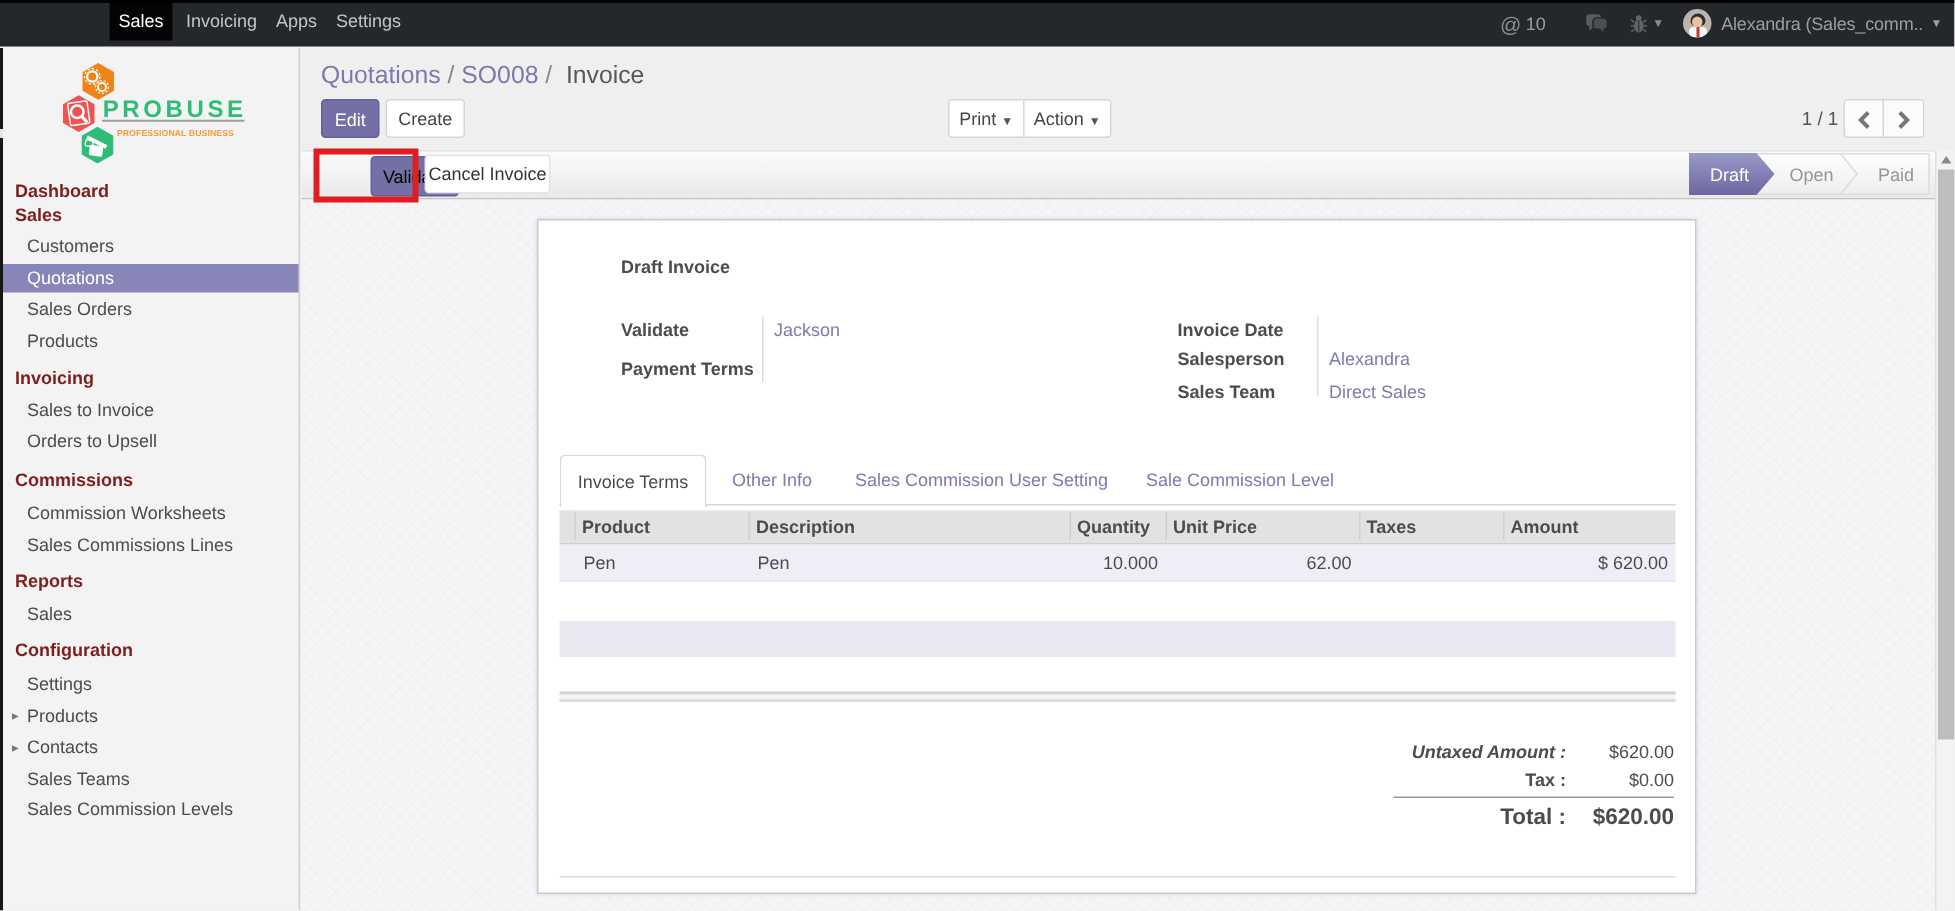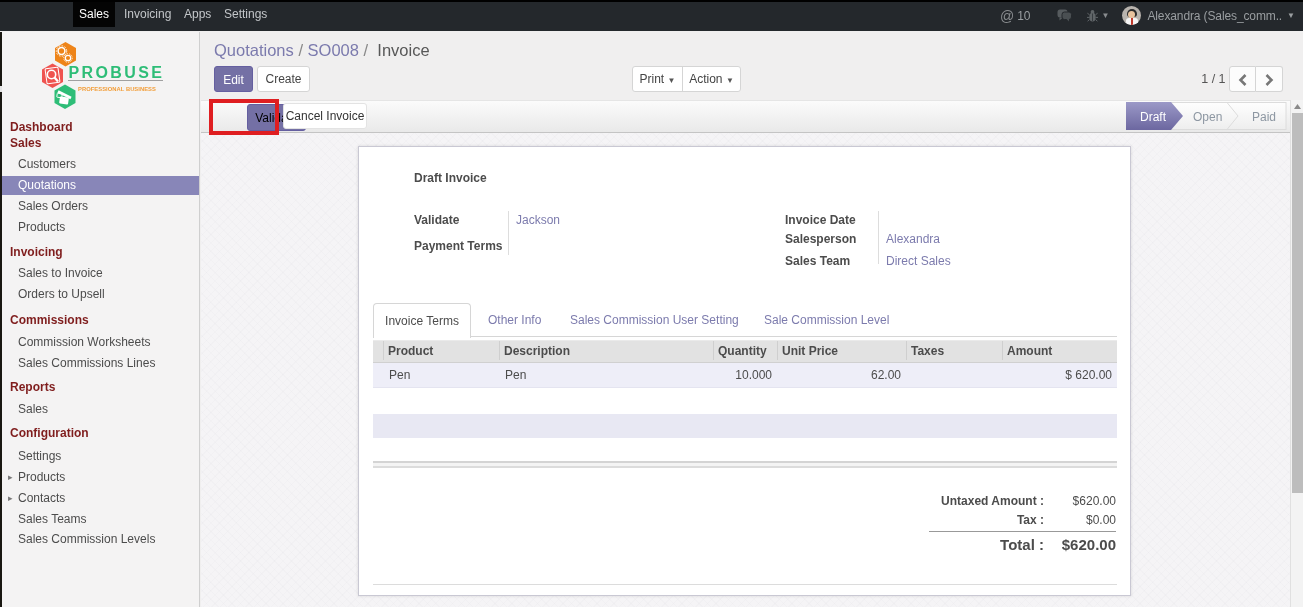--- a/index.html
+++ b/index.html
@@ -245,21 +245,21 @@
         <div class="dc" style="left:132px;">Pen</div>
         <div class="dc" style="left:289px; width:110px; text-align:right;">10.000</div>
         <div class="dc" style="left:409px; width:119px; text-align:right;">62.00</div>
         <div class="dc" style="left:635px; width:104px; text-align:right;">$ 620.00</div>
       </div>
     </div>
 
     <div id="strip"></div>
     <div id="sep2"></div>
 
-    <div class="tlabel" style="left:430px; top:347px; width:255px;">Untaxed Amount :</div>
+    <div class="tlabel" style="left:430px; top:347px; width:255px;font-style:italic;">Untaxed Amount :</div>
     <div class="tval" style="left:600px; top:347px; width:157px;">$620.00</div>
     <div class="tlabel" style="left:430px; top:366px; width:255px;">Tax :</div>
     <div class="tval" style="left:600px; top:366px; width:157px;">$0.00</div>
     <div id="totline"></div>
     <div class="tlabel" style="left:430px; top:389px; width:255px; font-size:15px;">Total :</div>
     <div class="tval" style="left:600px; top:389px; width:157px; font-size:15px; font-weight:bold;">$620.00</div>
     <div id="bothr"></div>
   </div>
 </div>
 

